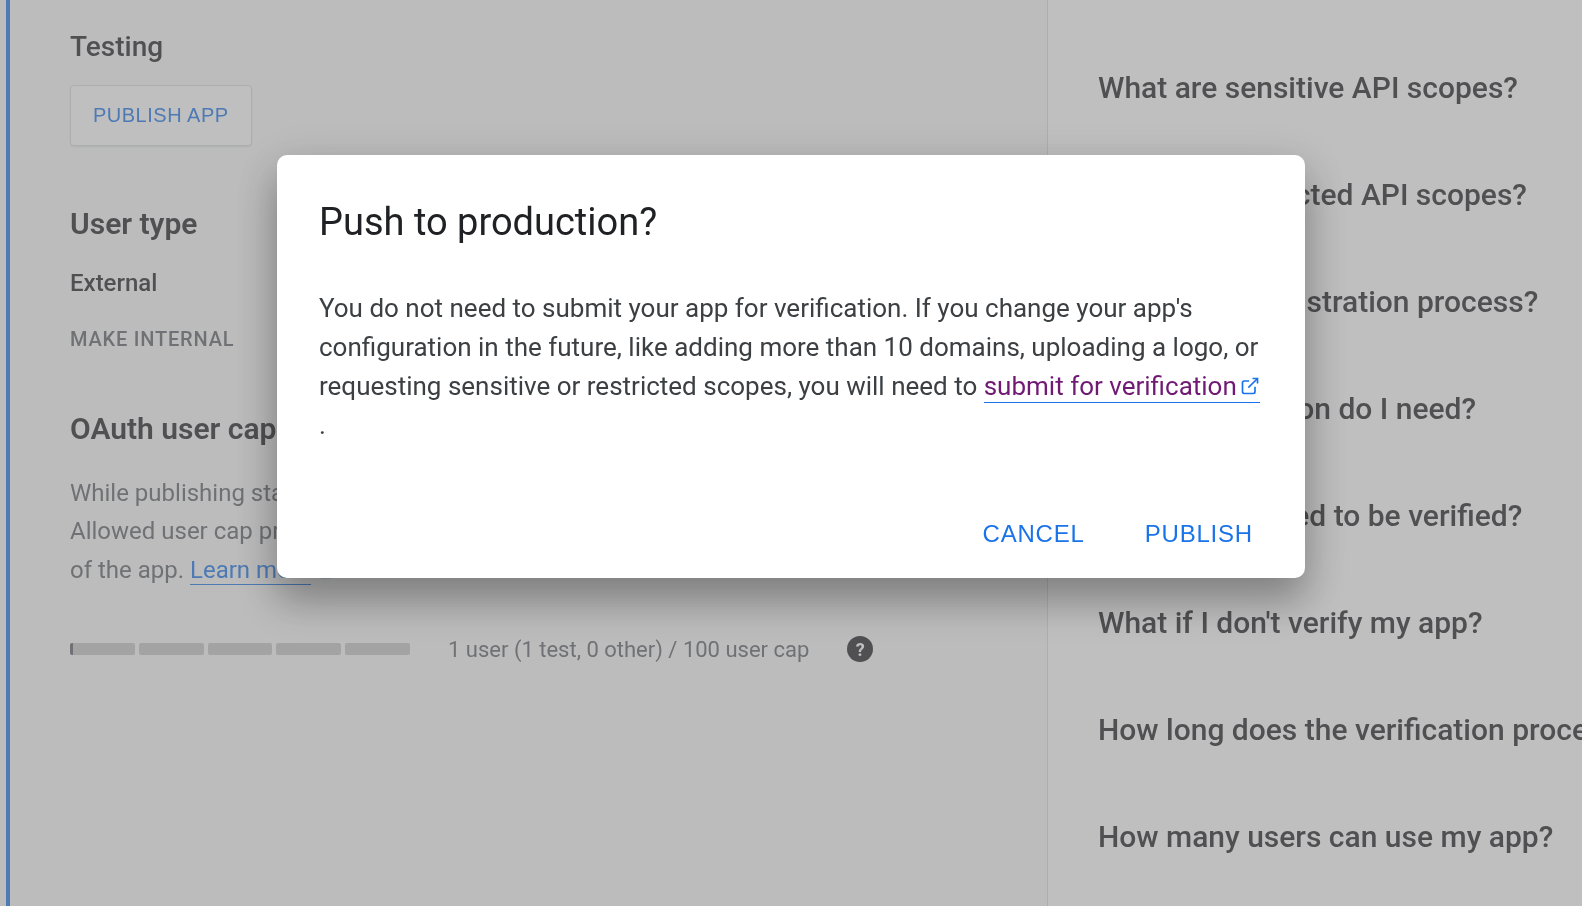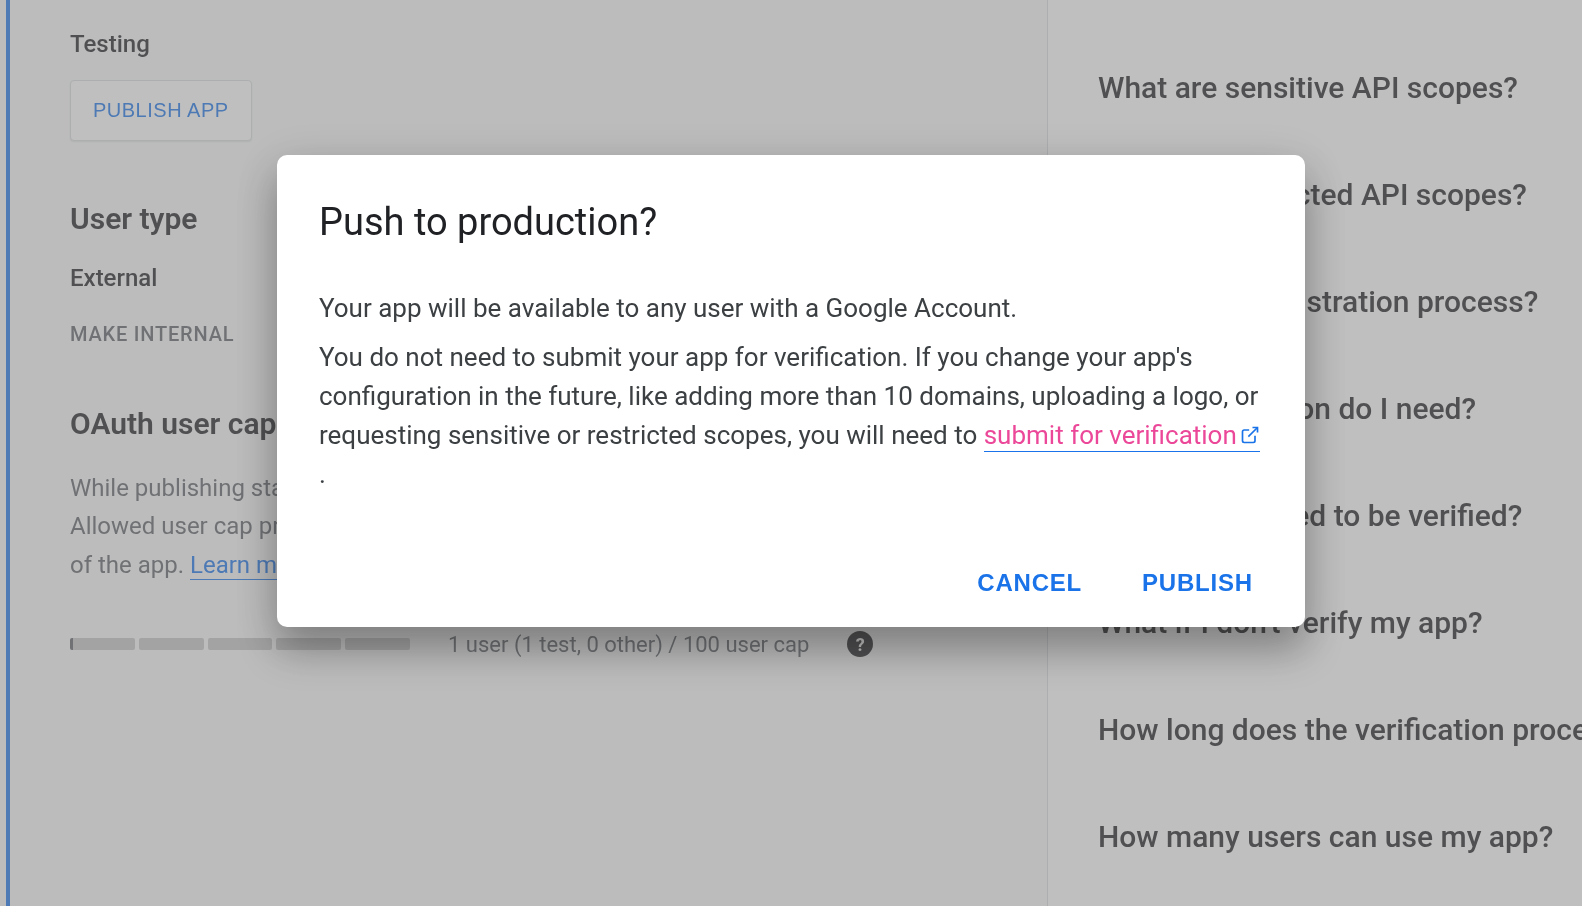--- a/index.html
+++ b/index.html
@@ -28,21 +28,21 @@
     }
     .sidebar-right {
       width: 535px;
       padding: 70px 30px 30px 50px;
       background: #fff;
       border-left: 1px solid #dadce0;
       overflow: hidden;
       white-space: nowrap;
     }
     .section-title {
-      font-size: 24px;
+      font-size: 28px;
       font-weight: 500;
       color: #202124;
       margin-bottom: 22px;
     }
     .section-heading {
       font-size: 30px;
       font-weight: 600;
       color: #202124;
       margin-top: 60px;
       margin-bottom: 28px;
@@ -156,36 +156,36 @@
     }
     .dialog-body {
       font-size: 26px;
       color: #3c4043;
       line-height: 1.5;
     }
     .dialog-body p {
       margin-bottom: 10px;
     }
     .dialog-link {
-      color: #ec4899;
+      color: #701a75;
       border-bottom: 1px solid #1a73e8;
       cursor: pointer;
       padding-bottom: 1px;
     }
     .dialog-actions {
       display: flex;
       justify-content: flex-end;
       gap: 60px;
       margin-top: 75px;
       padding-right: 10px;
     }
     .dialog-btn {
       color: #1a73e8;
       font-size: 24px;
-      font-weight: 700;
+      font-weight: 400;
       letter-spacing: 0.8px;
       cursor: pointer;
       background: none;
       border: none;
     }
   </style>
 </head>
 <body>
 
 <div class="backdrop">
@@ -232,21 +232,20 @@
     <div class="faq-item">What if I don't verify my app?</div>
     <div class="faq-item">How long does the verification process take?</div>
     <div class="faq-item">How many users can use my app?</div>
   </div>
 </div>
 
 <div class="overlay">
   <div class="dialog">
     <div class="dialog-title">Push to production?</div>
     <div class="dialog-body">
-      <p>Your app will be available to any user with a Google Account.</p>
       <p>
         <span>You do not need to submit your app for verification. If you change your app's configuration in the future, like adding more than 10 domains, uploading a logo, or requesting sensitive or restricted scopes, you will need to </span><span class="dialog-link"><span>submit for verification</span> <svg style="display:inline-block;vertical-align:-1px" width="20" height="20" viewBox="0 0 24 24" fill="none" stroke="#1a73e8" stroke-width="2">
               <path d="M18 13v6a2 2 0 0 1-2 2H5a2 2 0 0 1-2-2V8a2 2 0 0 1 2-2h6"></path>
               <polyline points="15 3 21 3 21 9"></polyline>
               <line x1="10" y1="14" x2="21" y2="3"></line>
             </svg></span><span>.</span>
       </p>
     </div>
     <div class="dialog-actions">
       <button class="dialog-btn">CANCEL</button>

